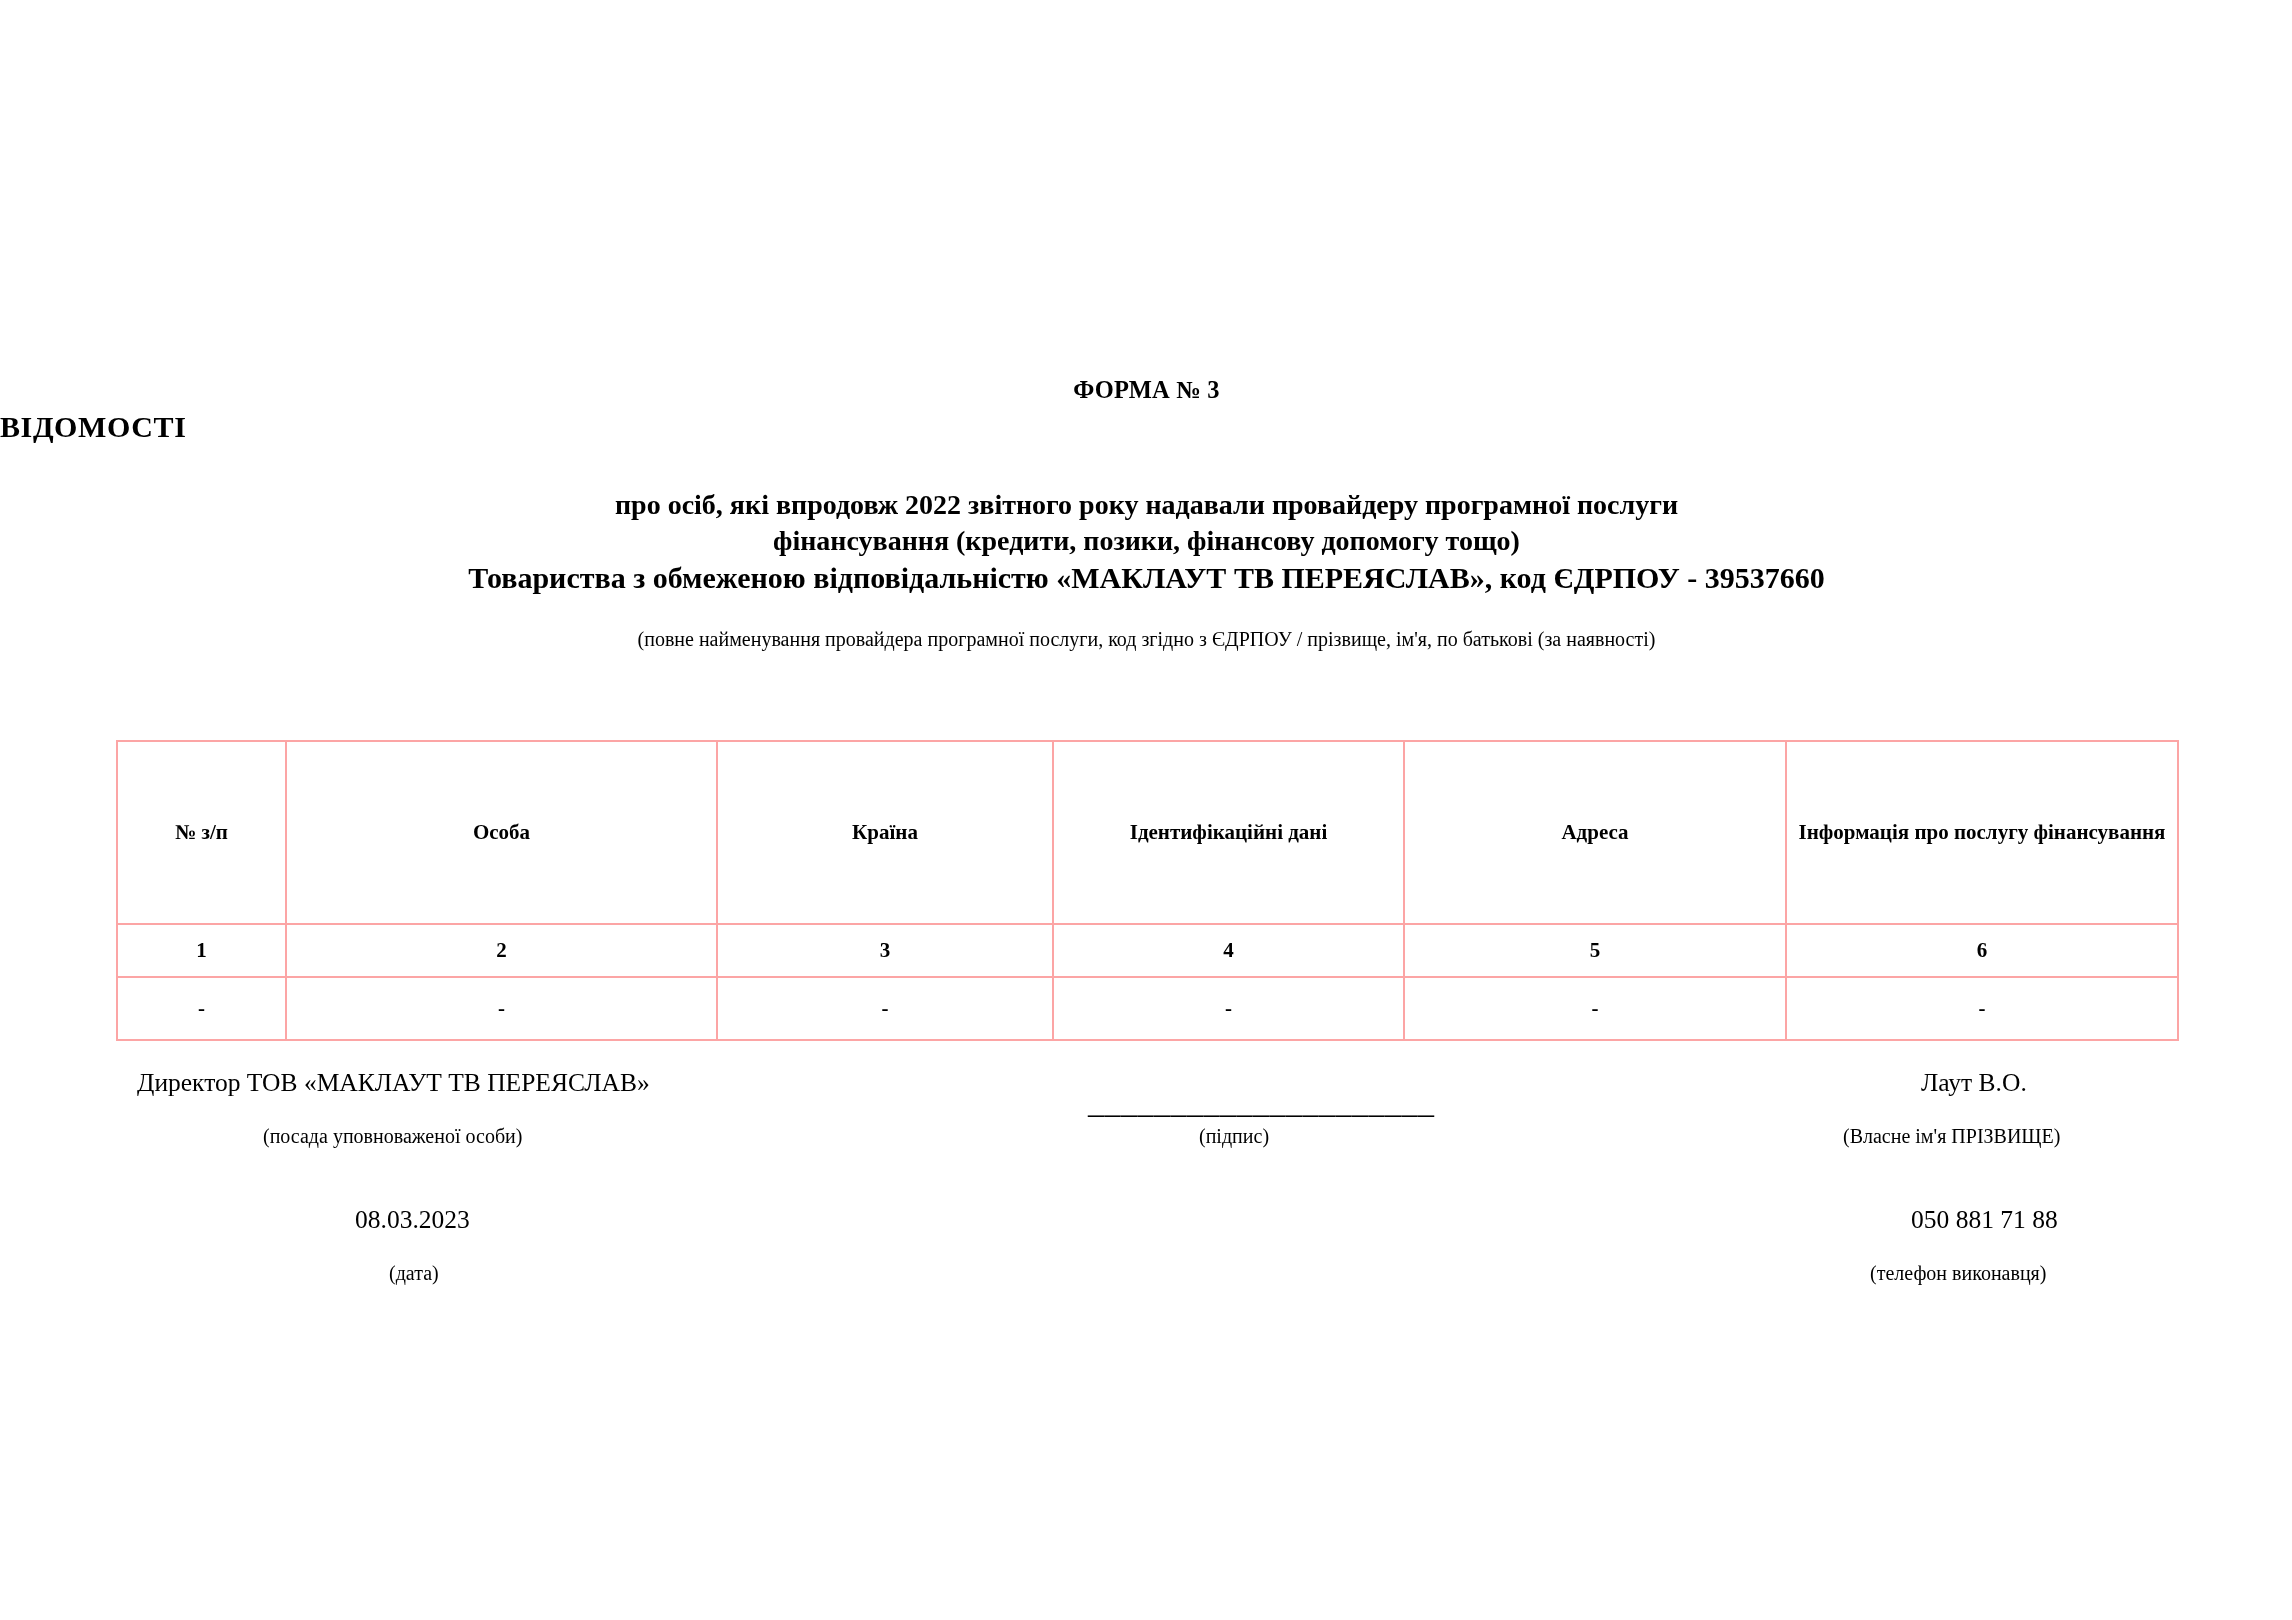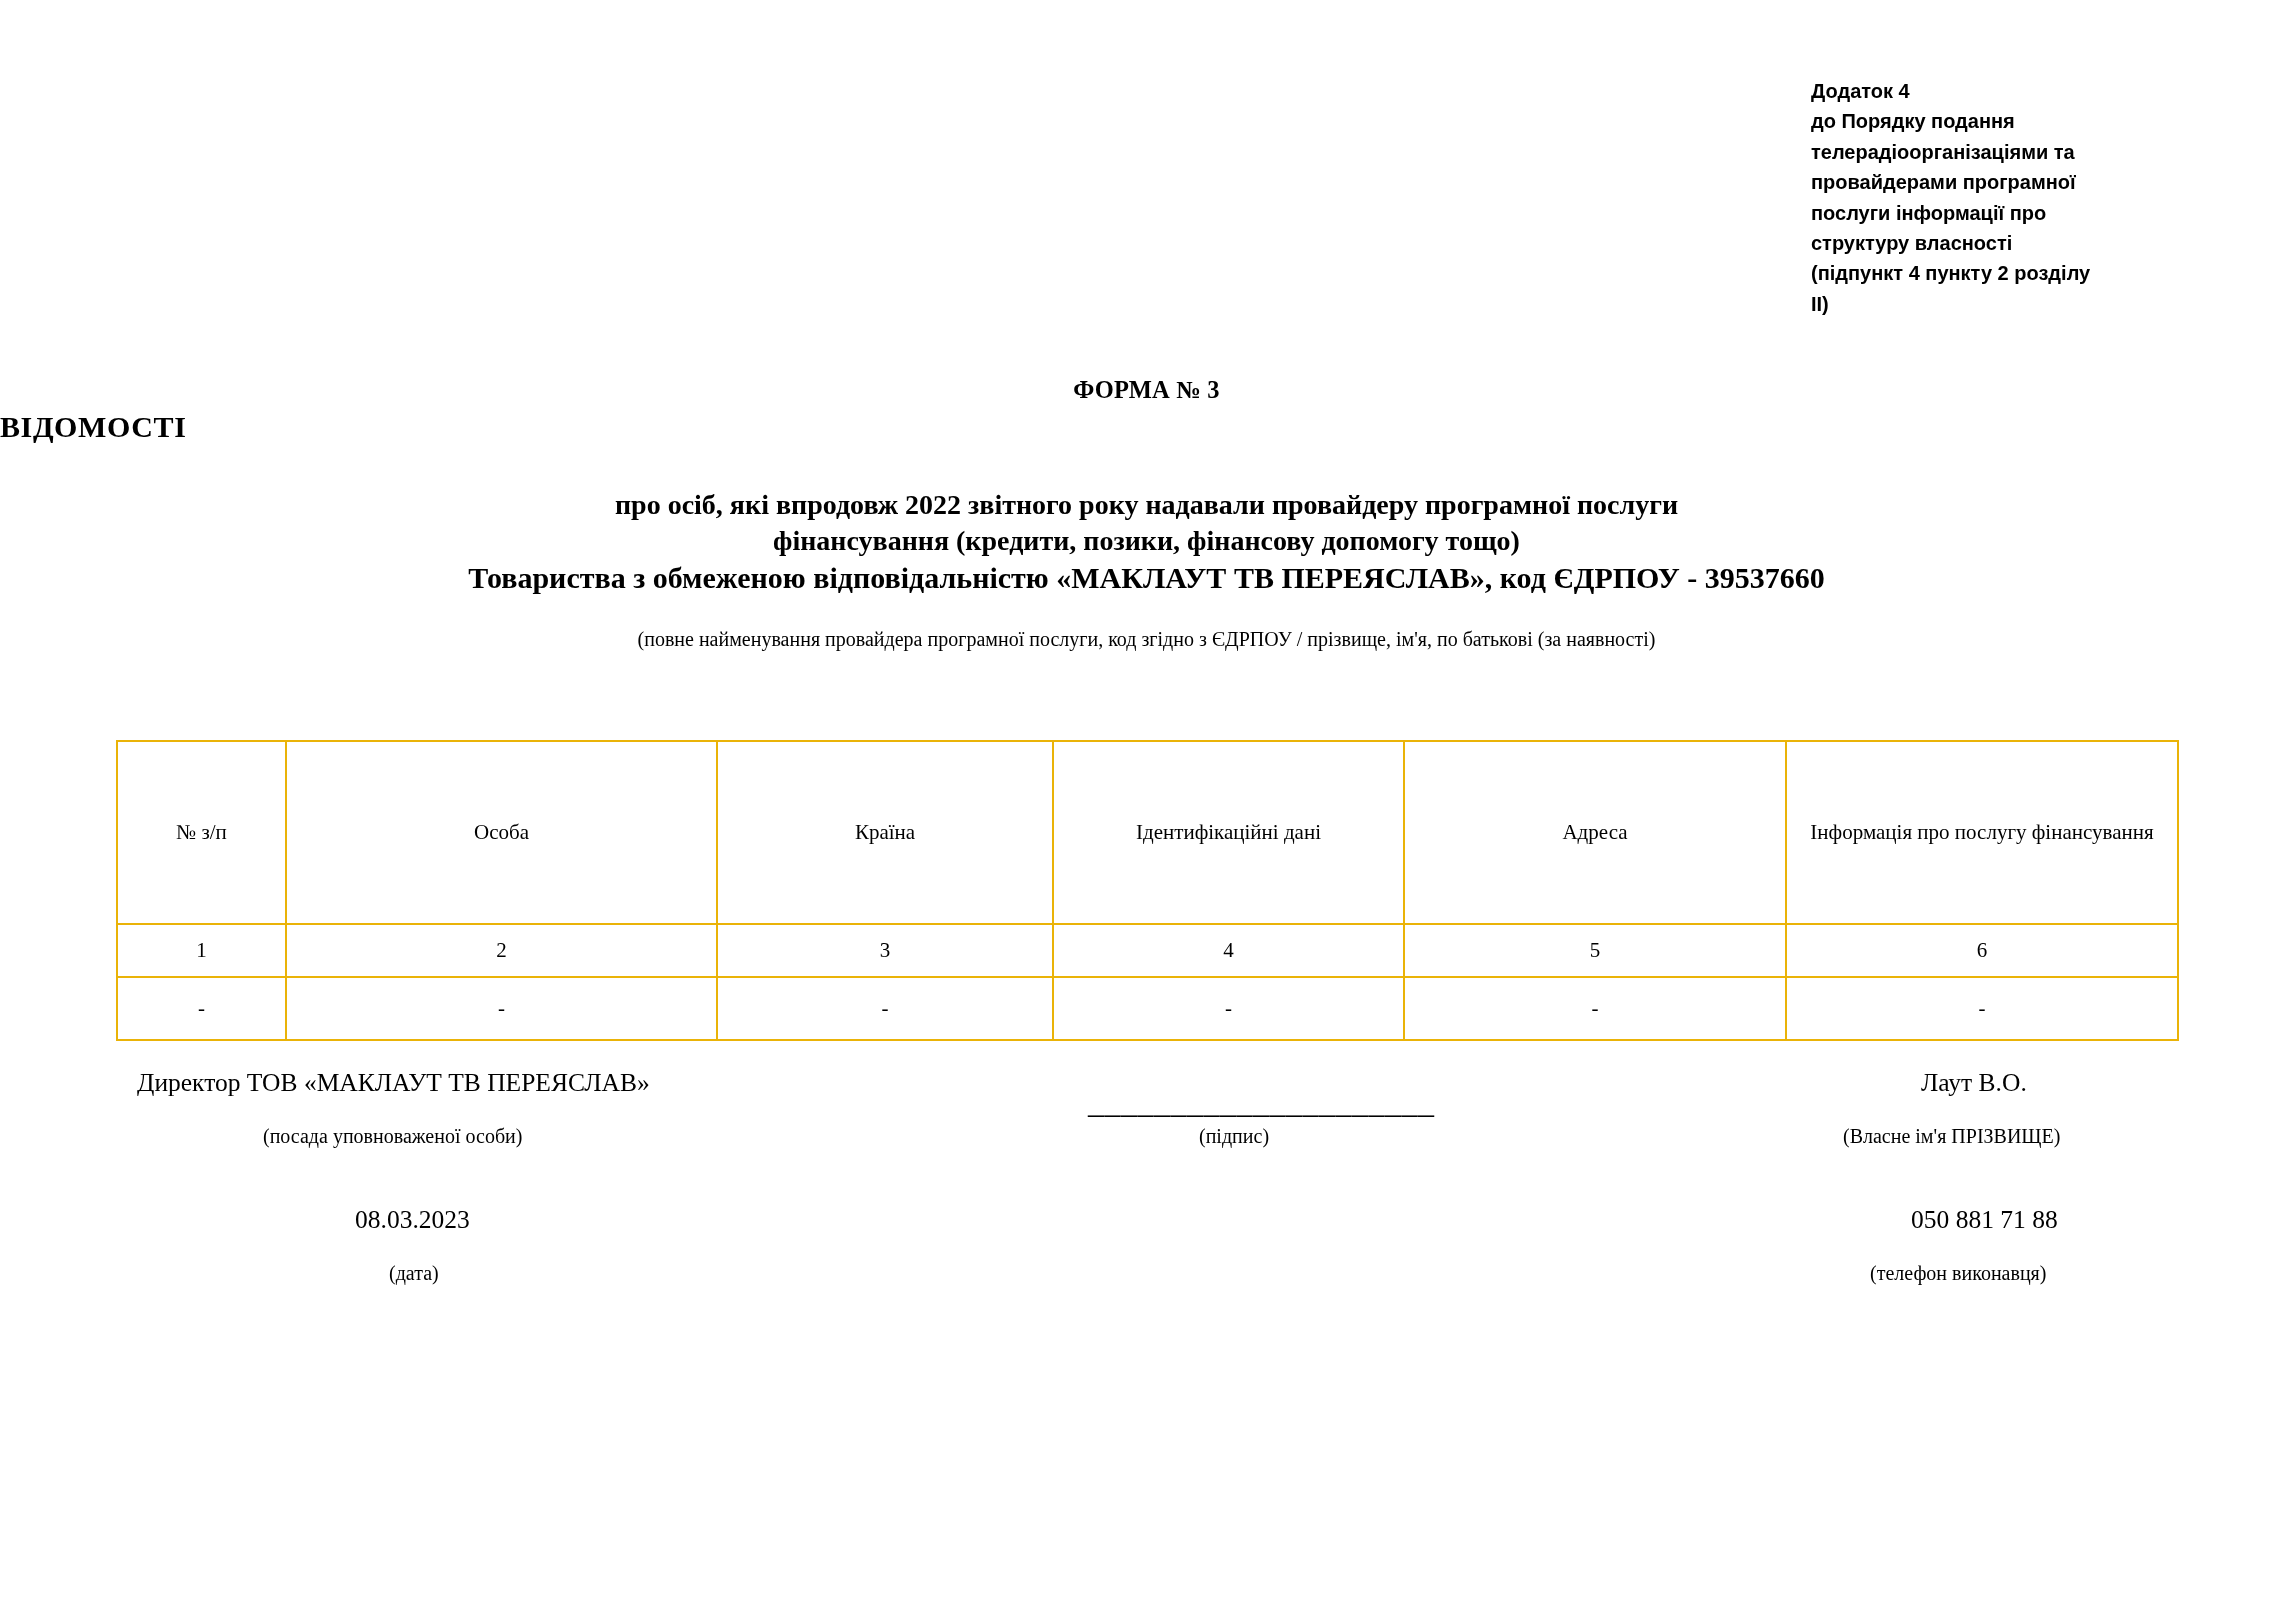--- a/index.html
+++ b/index.html
@@ -91,24 +91,24 @@
     top: 740px;
     left: 116px;
     width: 2061px;
   }
   table.main {
     border-collapse: collapse;
     width: 2061px;
     table-layout: fixed;
   }
   table.main td, table.main th {
-    border: 2px solid #eab308;
+    border: 2px solid #fca5a5;
     text-align: center;
     vertical-align: middle;
-    font-weight: normal;
+    font-weight: bold;
     font-size: 21px;
     padding: 0;
   }
   table.main thead td {
     height: 181px;
     line-height: 1.3;
     padding: 0 9.8px;
   }
   table.main tr.numbers td {
     height: 51px;
@@ -193,30 +193,20 @@
     top: 194px;
     left: 1870px;
     font-size: 20px;
   }
 </style>
 </head>
 <body>
 
 <div class="page">
 
-  <div class="annex">
-    <div>Додаток 4</div>
-    <div>до Порядку подання</div>
-    <div>телерадіоорганізаціями та</div>
-    <div>провайдерами програмної</div>
-    <div>послуги інформації про</div>
-    <div>структуру власності</div>
-    <div>(підпункт 4 пункту 2 розділу</div>
-    <div>II)</div>
-  </div>
 
   <div class="form-no">ФОРМА № 3</div>
 
   <div class="doc-title">ВІДОМОСТІ</div>
 
   <div class="subtitle">
     <div class="line1">про осіб, які впродовж 2022 звітного року надавали провайдеру програмної послуги</div>
     <div class="line2">фінансування (кредити, позики, фінансову допомогу тощо)</div>
     <div class="line3">Товариства з обмеженою відповідальністю «МАКЛАУТ ТВ ПЕРЕЯСЛАВ», код ЄДРПОУ - 39537660</div>
   </div>

